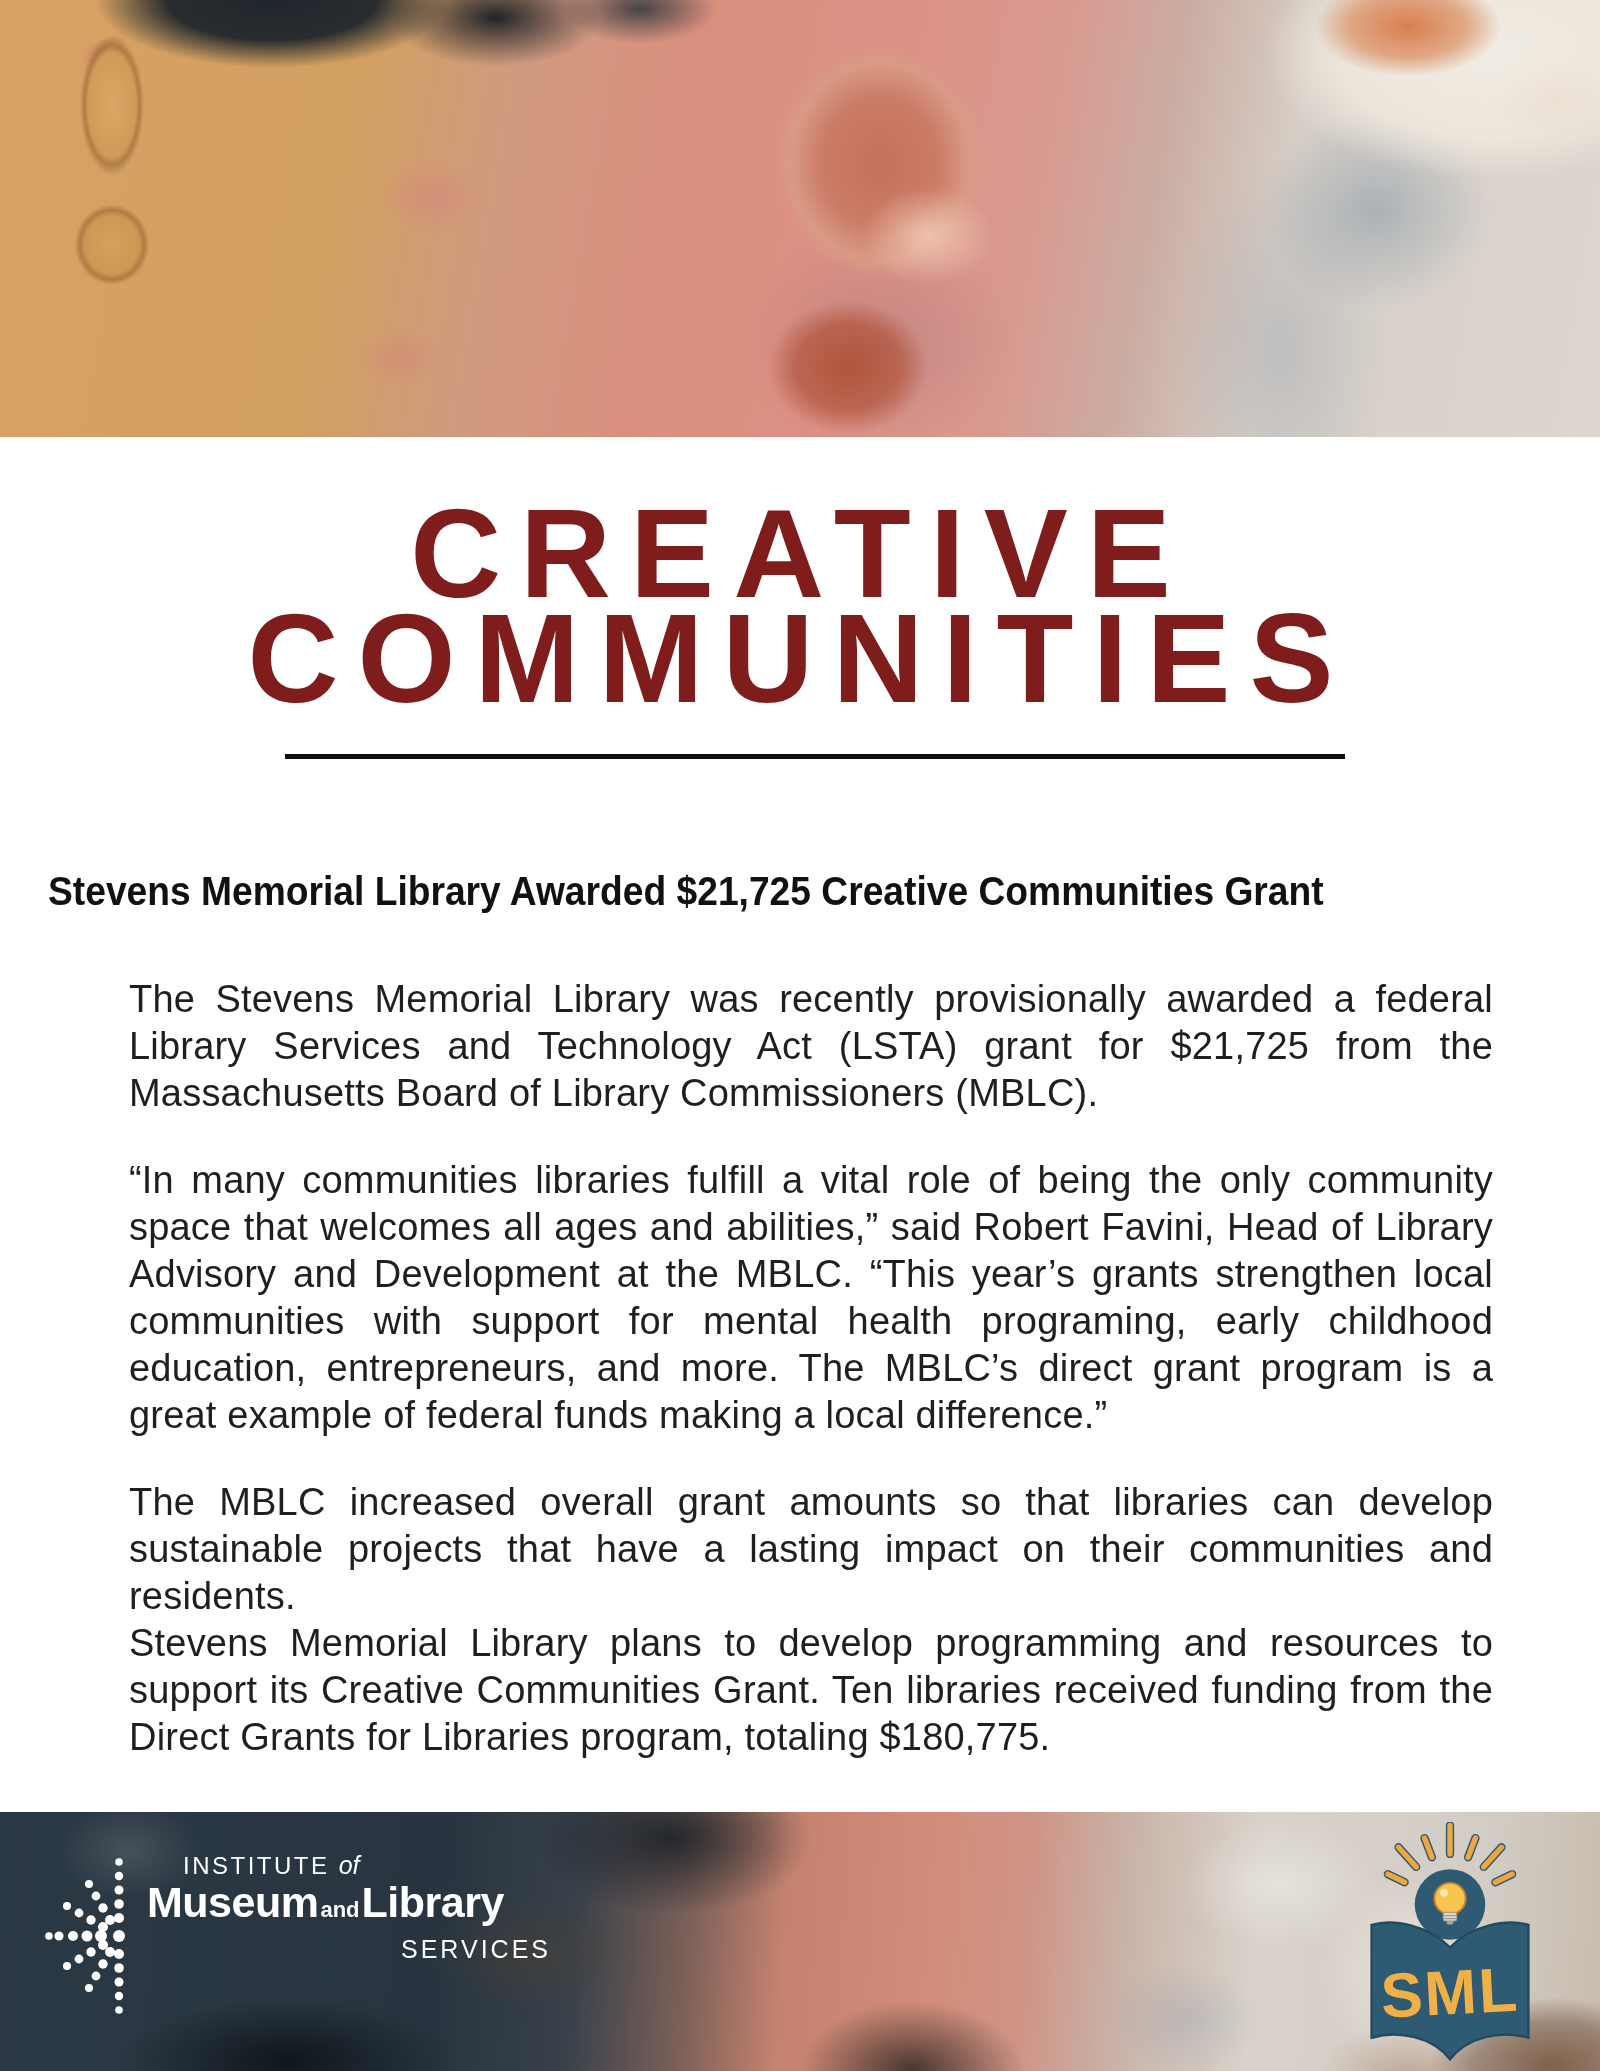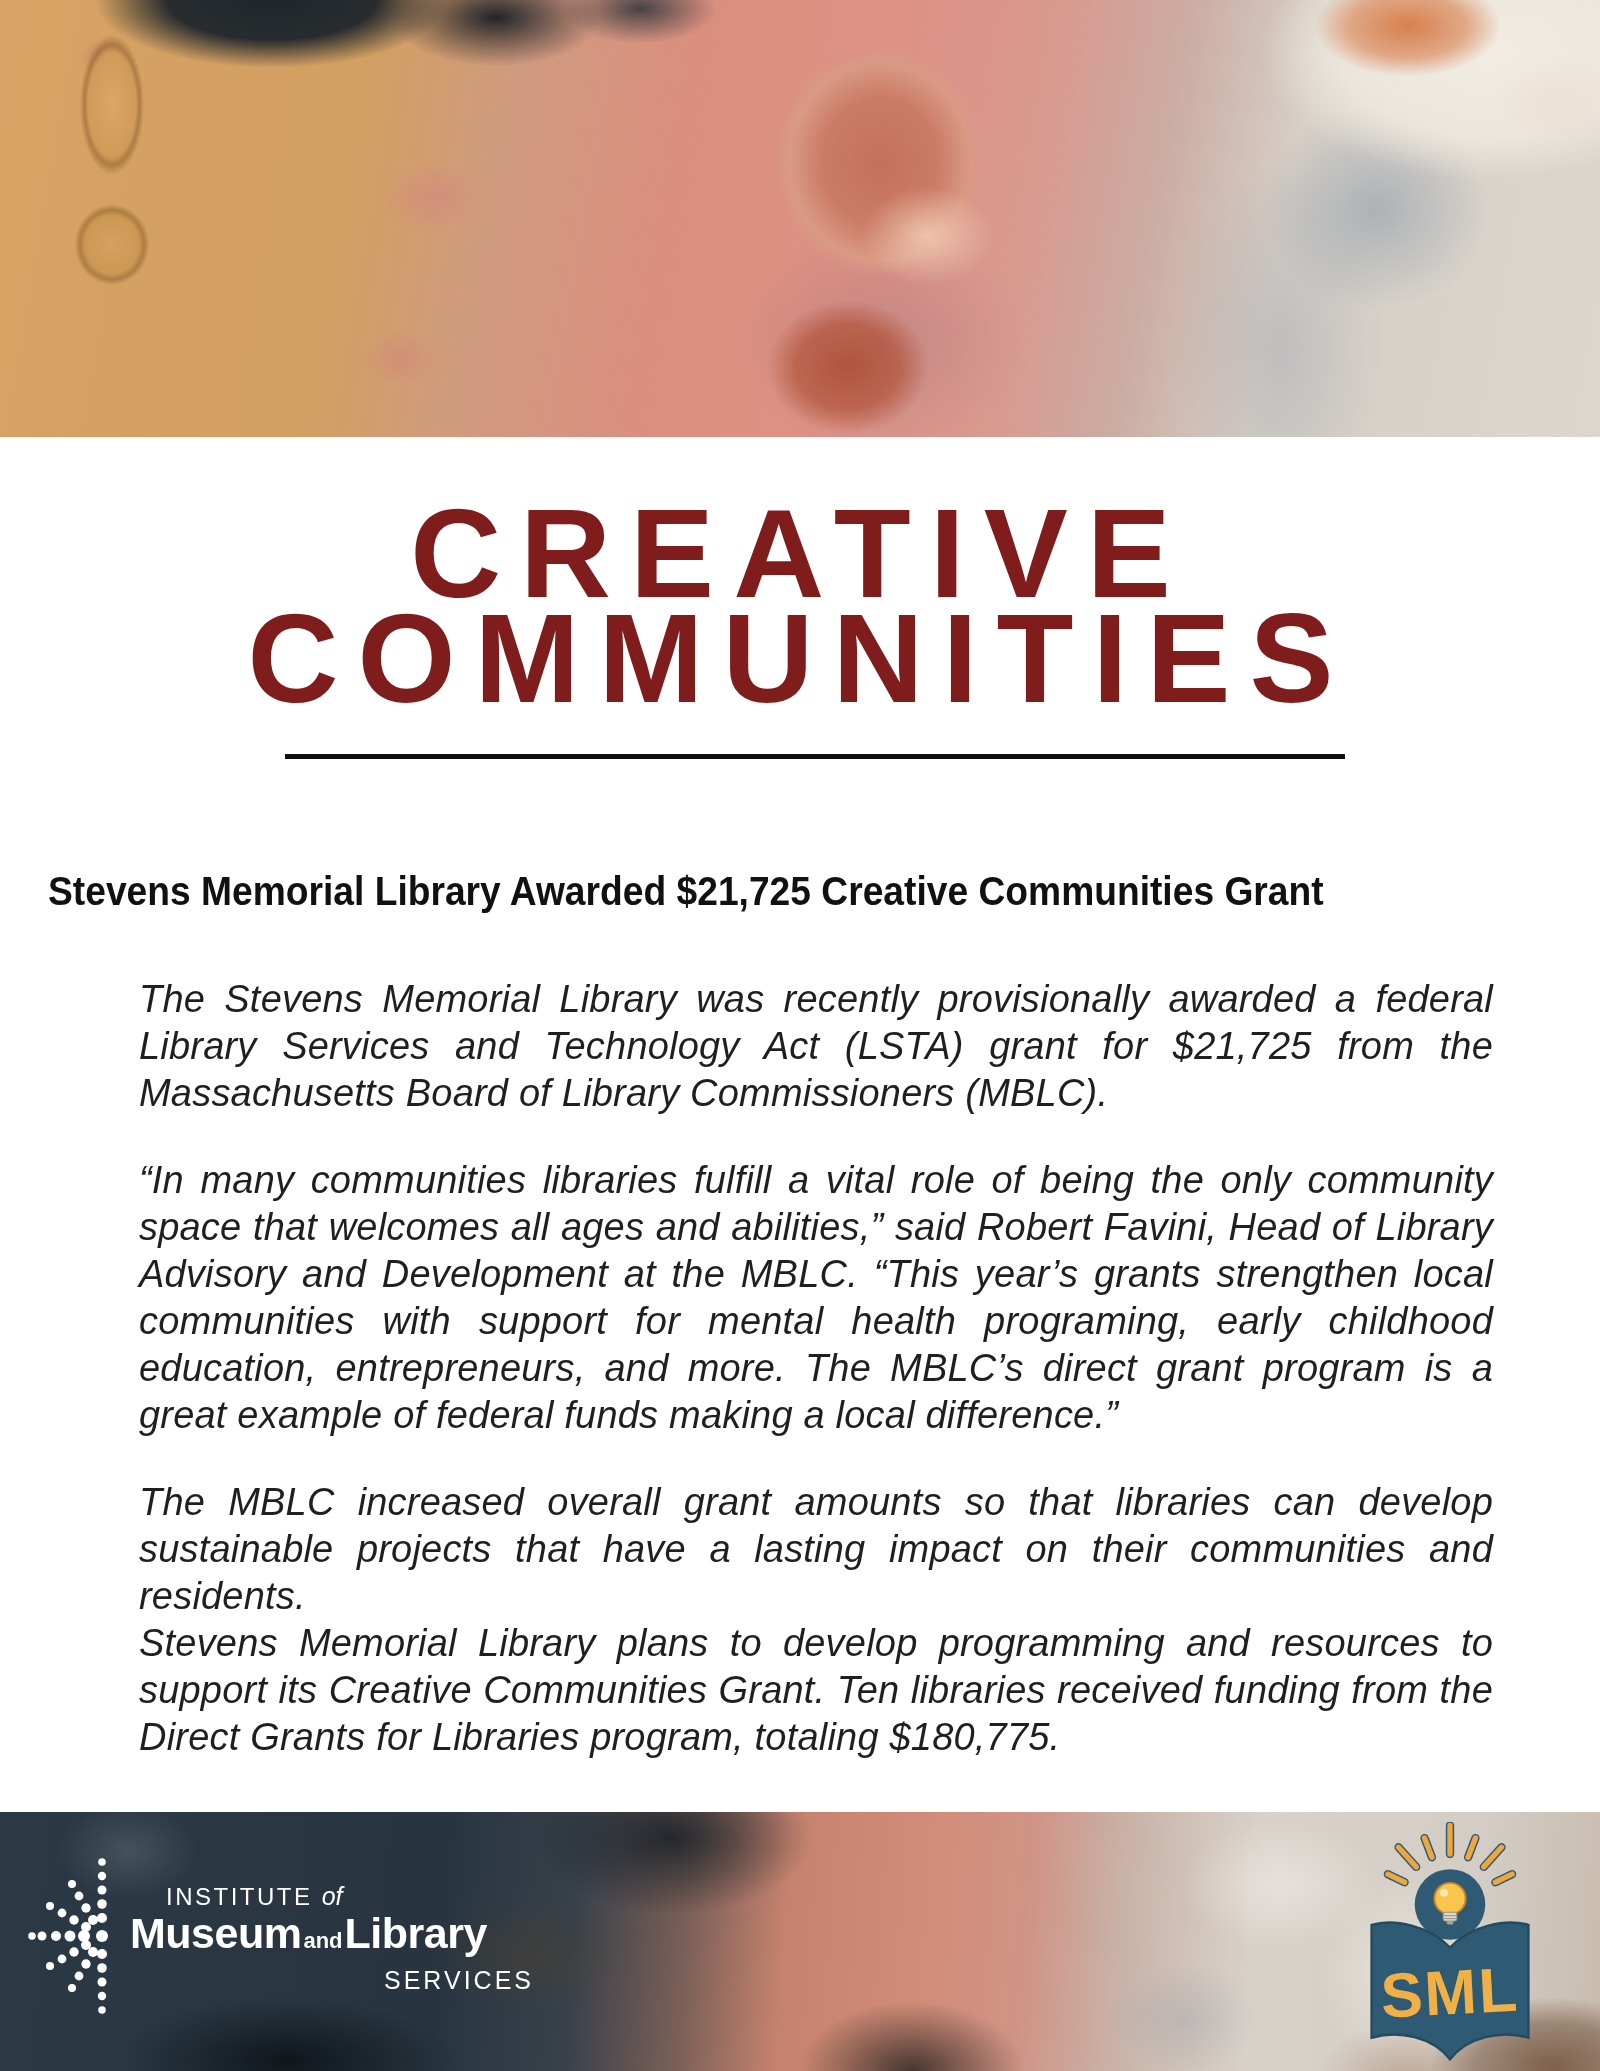--- a/index.html
+++ b/index.html
@@ -43,39 +43,39 @@
   .article-headline{
     position:absolute;left:0;top:866px;width:1600px;text-align:left;
     font-size:40px;font-weight:700;color:#111;line-height:50px;
   }
   .article-headline .squeeze{display:inline-block;transform:scaleX(0.93);transform-origin:center;white-space:nowrap;}
   .article-body{
     position:absolute;left:121px;top:976px;width:1372px;
     font-size:38px;line-height:47px;color:#1f1f1f;
     text-align:justify;letter-spacing:0.2px;
   }
-  .article-body p{margin:0 0 40px 18px;white-space:pre-line;font-style:italic;}
+  .article-body p{margin:0 0 40px 8px;white-space:pre-line;}
   
   .footer-banner{
     position:absolute;left:0;top:1812px;width:1600px;height:259px;
     background:
       radial-gradient(ellipse 170px 95px at 97% 98%, rgba(118,86,64,0.9) 0%, rgba(118,86,64,0.55) 45%, rgba(118,86,64,0) 72%),
       radial-gradient(ellipse 130px 80px at 88% 103%, rgba(168,128,100,0.5) 0%, rgba(168,128,100,0) 70%),
       radial-gradient(ellipse 140px 90px at 80% 28%, rgba(235,232,226,0.7) 0%, rgba(235,232,226,0) 70%),
       radial-gradient(ellipse 120px 140px at 88% 62%, rgba(244,240,233,0.6) 0%, rgba(244,240,233,0) 72%),
       radial-gradient(ellipse 110px 80px at 74% 80%, rgba(150,160,172,0.35) 0%, rgba(150,160,172,0) 70%),
       radial-gradient(ellipse 240px 90px at 18% 96%, rgba(10,14,18,0.8) 0%, rgba(10,14,18,0) 70%),
       radial-gradient(ellipse 200px 110px at 42% 10%, rgba(22,31,39,0.85) 0%, rgba(22,31,39,0) 70%),
       radial-gradient(ellipse 160px 100px at 57% 100%, rgba(36,32,28,0.8) 0%, rgba(36,32,28,0) 70%),
       radial-gradient(ellipse 140px 80px at 33% 55%, rgba(74,64,50,0.5) 0%, rgba(74,64,50,0) 70%),
       radial-gradient(ellipse 100px 70px at 8% 15%, rgba(96,106,116,0.5) 0%, rgba(96,106,116,0) 70%),
       linear-gradient(94deg, #2b3944 0%, #283540 28%, #39414a 36%, #7c6058 43%, #c5826e 49%, #d28d7a 58%, #cf9486 64%, #c9b3a8 70%, #d8d2ca 78%, #d3cdc5 92%, #c8bcae 100%);
   }
   
-  .imls-logo{position:absolute;left:28px;top:40px;display:flex;align-items:center;color:#fff;}
+  .imls-logo{position:absolute;left:45px;top:40px;display:flex;align-items:flex-start;color:#fff;}
   .imls-starburst{display:block;}
   .imls-text{margin-left:14px;width:430px;}
   .imls-line1{font-size:24px;letter-spacing:2.5px;margin-left:36px;line-height:26px;}
   .imls-line1 .of{font-style:italic;letter-spacing:0;text-transform:none;font-size:25px;}
   .imls-line2{line-height:46px;white-space:nowrap;}
   .imls-museum,.imls-library{font-size:43px;font-weight:700;letter-spacing:-0.5px;}
   .imls-and{font-size:22px;font-weight:700;padding:0 2px;}
   .imls-line3{font-size:25px;letter-spacing:3px;text-align:right;margin-right:26px;line-height:28px;}
   
   .mblc-logo{

